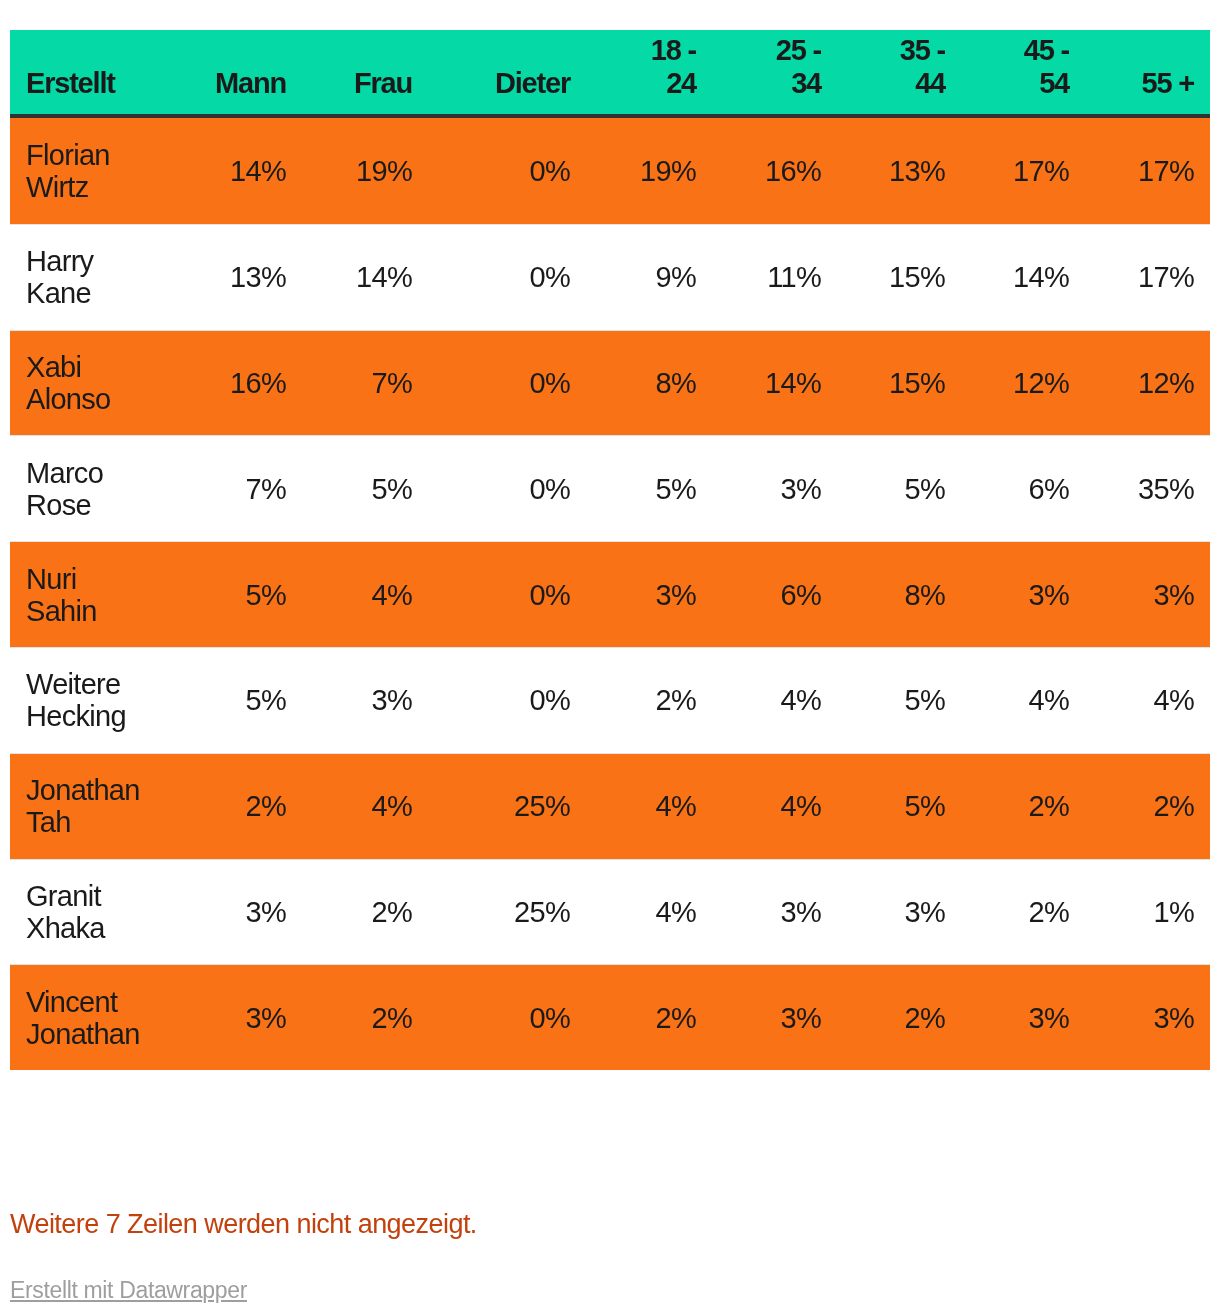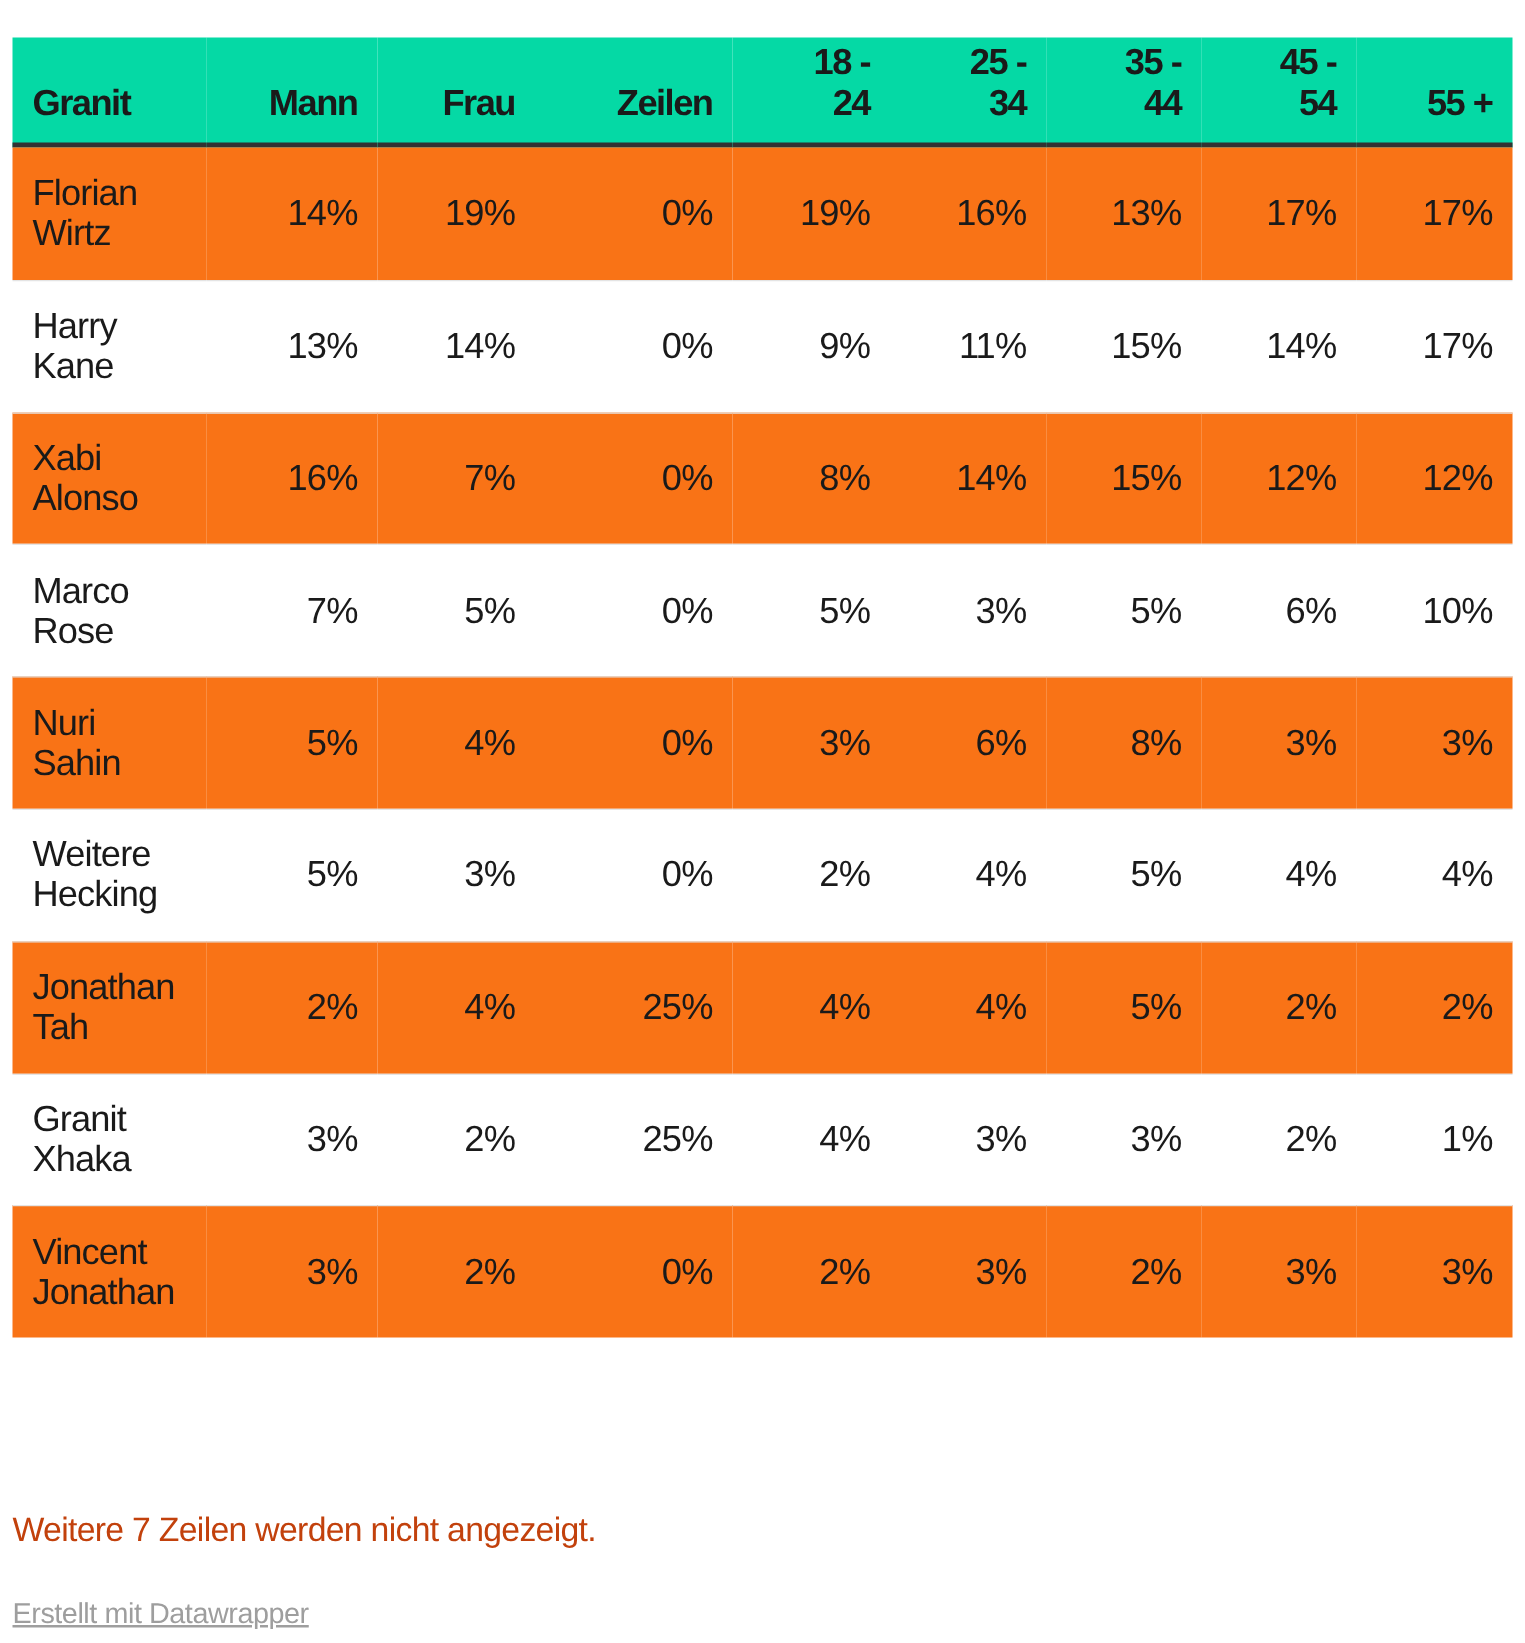--- a/index.html
+++ b/index.html
@@ -104,24 +104,24 @@
         <col style="width: 126px;">
         <col style="width: 158px;">
         <col style="width: 126px;">
         <col style="width: 125px;">
         <col style="width: 124px;">
         <col style="width: 124px;">
         <col style="width: 125px;">
       </colgroup>
     <thead>
       <tr>
-          <th class="col-name">Granit</th>
+          <th class="col-name">Erstellt</th>
           <th>Mann</th>
           <th>Frau</th>
-          <th>Zeilen</th>
+          <th>Dieter</th>
           <th>18 -
 24</th>
           <th>25 -
 34</th>
           <th>35 -
 44</th>
           <th>45 -
 54</th>
           <th>55 +</th>
         </tr>
@@ -162,21 +162,21 @@
         </tr>
         <tr>
           <td class="col-name">Marco Rose</td>
           <td>7%</td>
           <td>5%</td>
           <td>0%</td>
           <td>5%</td>
           <td>3%</td>
           <td>5%</td>
           <td>6%</td>
-          <td>10%</td>
+          <td>35%</td>
         </tr>
         <tr class="stripe">
           <td class="col-name">Nuri Sahin</td>
           <td>5%</td>
           <td>4%</td>
           <td>0%</td>
           <td>3%</td>
           <td>6%</td>
           <td>8%</td>
           <td>3%</td>

